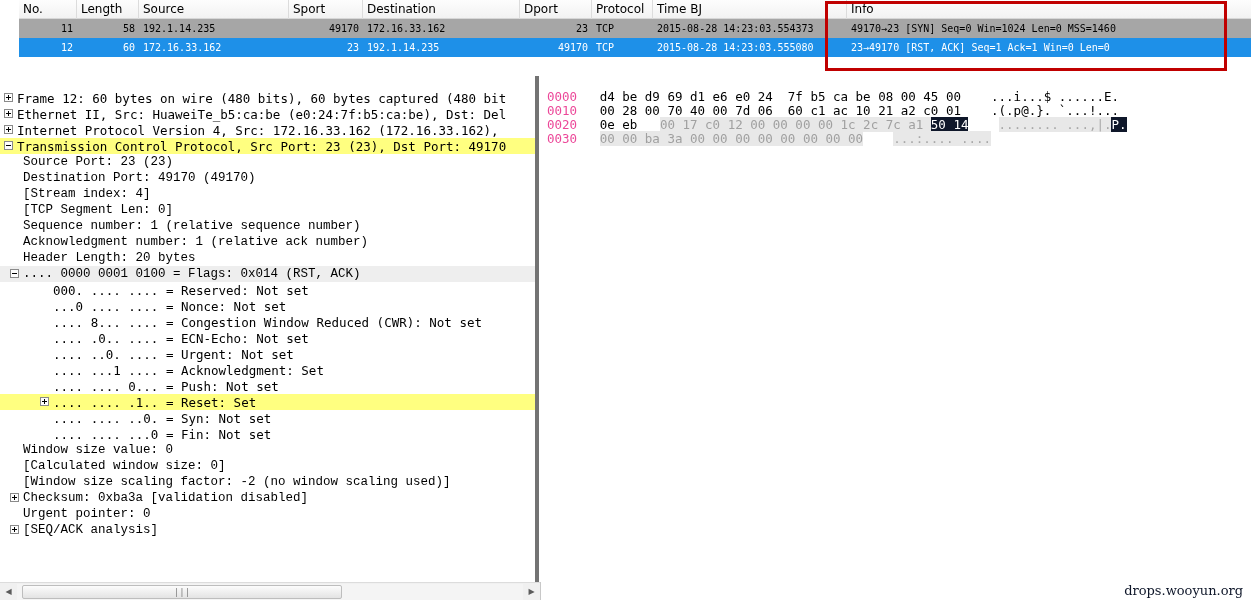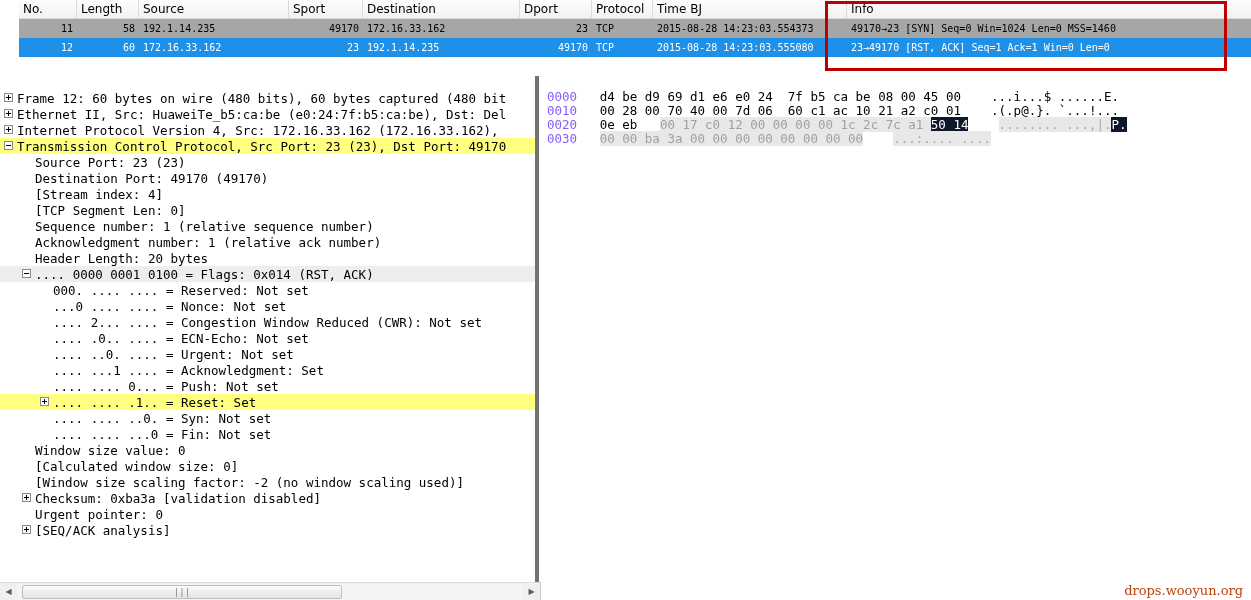--- a/index.html
+++ b/index.html
@@ -140,40 +140,40 @@
   }
   .tree-row .twisty.none {
     border: none; background: transparent;
   }
   .tree-row .twisty.none::before { display: none; }
   .tree-row .label { vertical-align: middle; }
   .tree-row.hl-yellow { background: #ffff80; }
   .tree-row.hl-gray   { background: #eeeeee; }
 
   .ind0 { padding-left: 4px; }
-  .ind1 { padding-left: 22px; }
+  .ind1 { padding-left: 10px; font-family: Liberation Mono, monospace; }
   .ind2 { padding-left: 40px; }
 
   
   #hex-pane {
     position: absolute; left: 540px; top: 0;
     width: 711px; height: 506px;
     background: #ffffff;
     overflow: hidden;
     padding-top: 14px;
   }
   .hex-row {
     height: 14px;
     line-height: 14px;
     white-space: pre;
     font-family: "DejaVu Sans Mono", monospace;
     font-size: 12.5px;
     padding-left: 7px;
   }
-  .hex-off  { color: #8b5cf6; }
+  .hex-off  { color: #ec4899; }
   .hex-b    { color: #000; }
   .hex-dim  { color: #a0a0a0; background: #e8e8e8; }
   .hex-sel  { color: #ffffff; background: #0f172a; }
   .hex-ascii-dim { color: #a8a8a8; background: #e8e8e8; }
 
   
   #bottom-bar {
     position: absolute; left: 0; top: 582px;
     width: 1251px; height: 18px;
     background: #ffffff;
@@ -209,21 +209,21 @@
   #sb-thumb .grip {
     font-family: "DejaVu Sans Mono", monospace;
     font-size: 9px; color: #808080; letter-spacing: 0px;
   }
   #watermark {
     position: absolute;
     right: 8px; top: 0px;
     height: 18px; line-height: 18px;
     font-family: "DejaVu Serif", serif;
     font-size: 13px;
-    color: #c2410c;
+    color: #0f172a;
   }
   .vsep {
     position: absolute;
     left: 540px; top: 0; width: 1px; height: 18px;
     background: #c8c8c8;
   }
 </style>
 </head>
 <body>
 
@@ -277,21 +277,21 @@
       <div class="tree-row ind1"><span class="twisty none"></span><span class="label">Source Port: 23 (23)</span></div>
       <div class="tree-row ind1"><span class="twisty none"></span><span class="label">Destination Port: 49170 (49170)</span></div>
       <div class="tree-row ind1"><span class="twisty none"></span><span class="label">[Stream index: 4]</span></div>
       <div class="tree-row ind1"><span class="twisty none"></span><span class="label">[TCP Segment Len: 0]</span></div>
       <div class="tree-row ind1"><span class="twisty none"></span><span class="label">Sequence number: 1    (relative sequence number)</span></div>
       <div class="tree-row ind1"><span class="twisty none"></span><span class="label">Acknowledgment number: 1    (relative ack number)</span></div>
       <div class="tree-row ind1"><span class="twisty none"></span><span class="label">Header Length: 20 bytes</span></div>
       <div class="tree-row ind1 hl-gray"><span class="twisty minus"></span><span class="label">.... 0000 0001 0100 = Flags: 0x014 (RST, ACK)</span></div>
       <div class="tree-row ind2"><span class="twisty none"></span><span class="label">000. .... .... = Reserved: Not set</span></div>
       <div class="tree-row ind2"><span class="twisty none"></span><span class="label">...0 .... .... = Nonce: Not set</span></div>
-      <div class="tree-row ind2"><span class="twisty none"></span><span class="label">.... 2... .... = Congestion Window Reduced (CWR): Not set</span></div>
+      <div class="tree-row ind2"><span class="twisty none"></span><span class="label">.... 8... .... = Congestion Window Reduced (CWR): Not set</span></div>
       <div class="tree-row ind2"><span class="twisty none"></span><span class="label">.... .0.. .... = ECN-Echo: Not set</span></div>
       <div class="tree-row ind2"><span class="twisty none"></span><span class="label">.... ..0. .... = Urgent: Not set</span></div>
       <div class="tree-row ind2"><span class="twisty none"></span><span class="label">.... ...1 .... = Acknowledgment: Set</span></div>
       <div class="tree-row ind2"><span class="twisty none"></span><span class="label">.... .... 0... = Push: Not set</span></div>
       <div class="tree-row ind2 hl-yellow"><span class="twisty plus"></span><span class="label">.... .... .1.. = Reset: Set</span></div>
       <div class="tree-row ind2"><span class="twisty none"></span><span class="label">.... .... ..0. = Syn: Not set</span></div>
       <div class="tree-row ind2"><span class="twisty none"></span><span class="label">.... .... ...0 = Fin: Not set</span></div>
       <div class="tree-row ind1"><span class="twisty none"></span><span class="label">Window size value: 0</span></div>
       <div class="tree-row ind1"><span class="twisty none"></span><span class="label">[Calculated window size: 0]</span></div>
       <div class="tree-row ind1"><span class="twisty none"></span><span class="label">[Window size scaling factor: -2 (no window scaling used)]</span></div>

